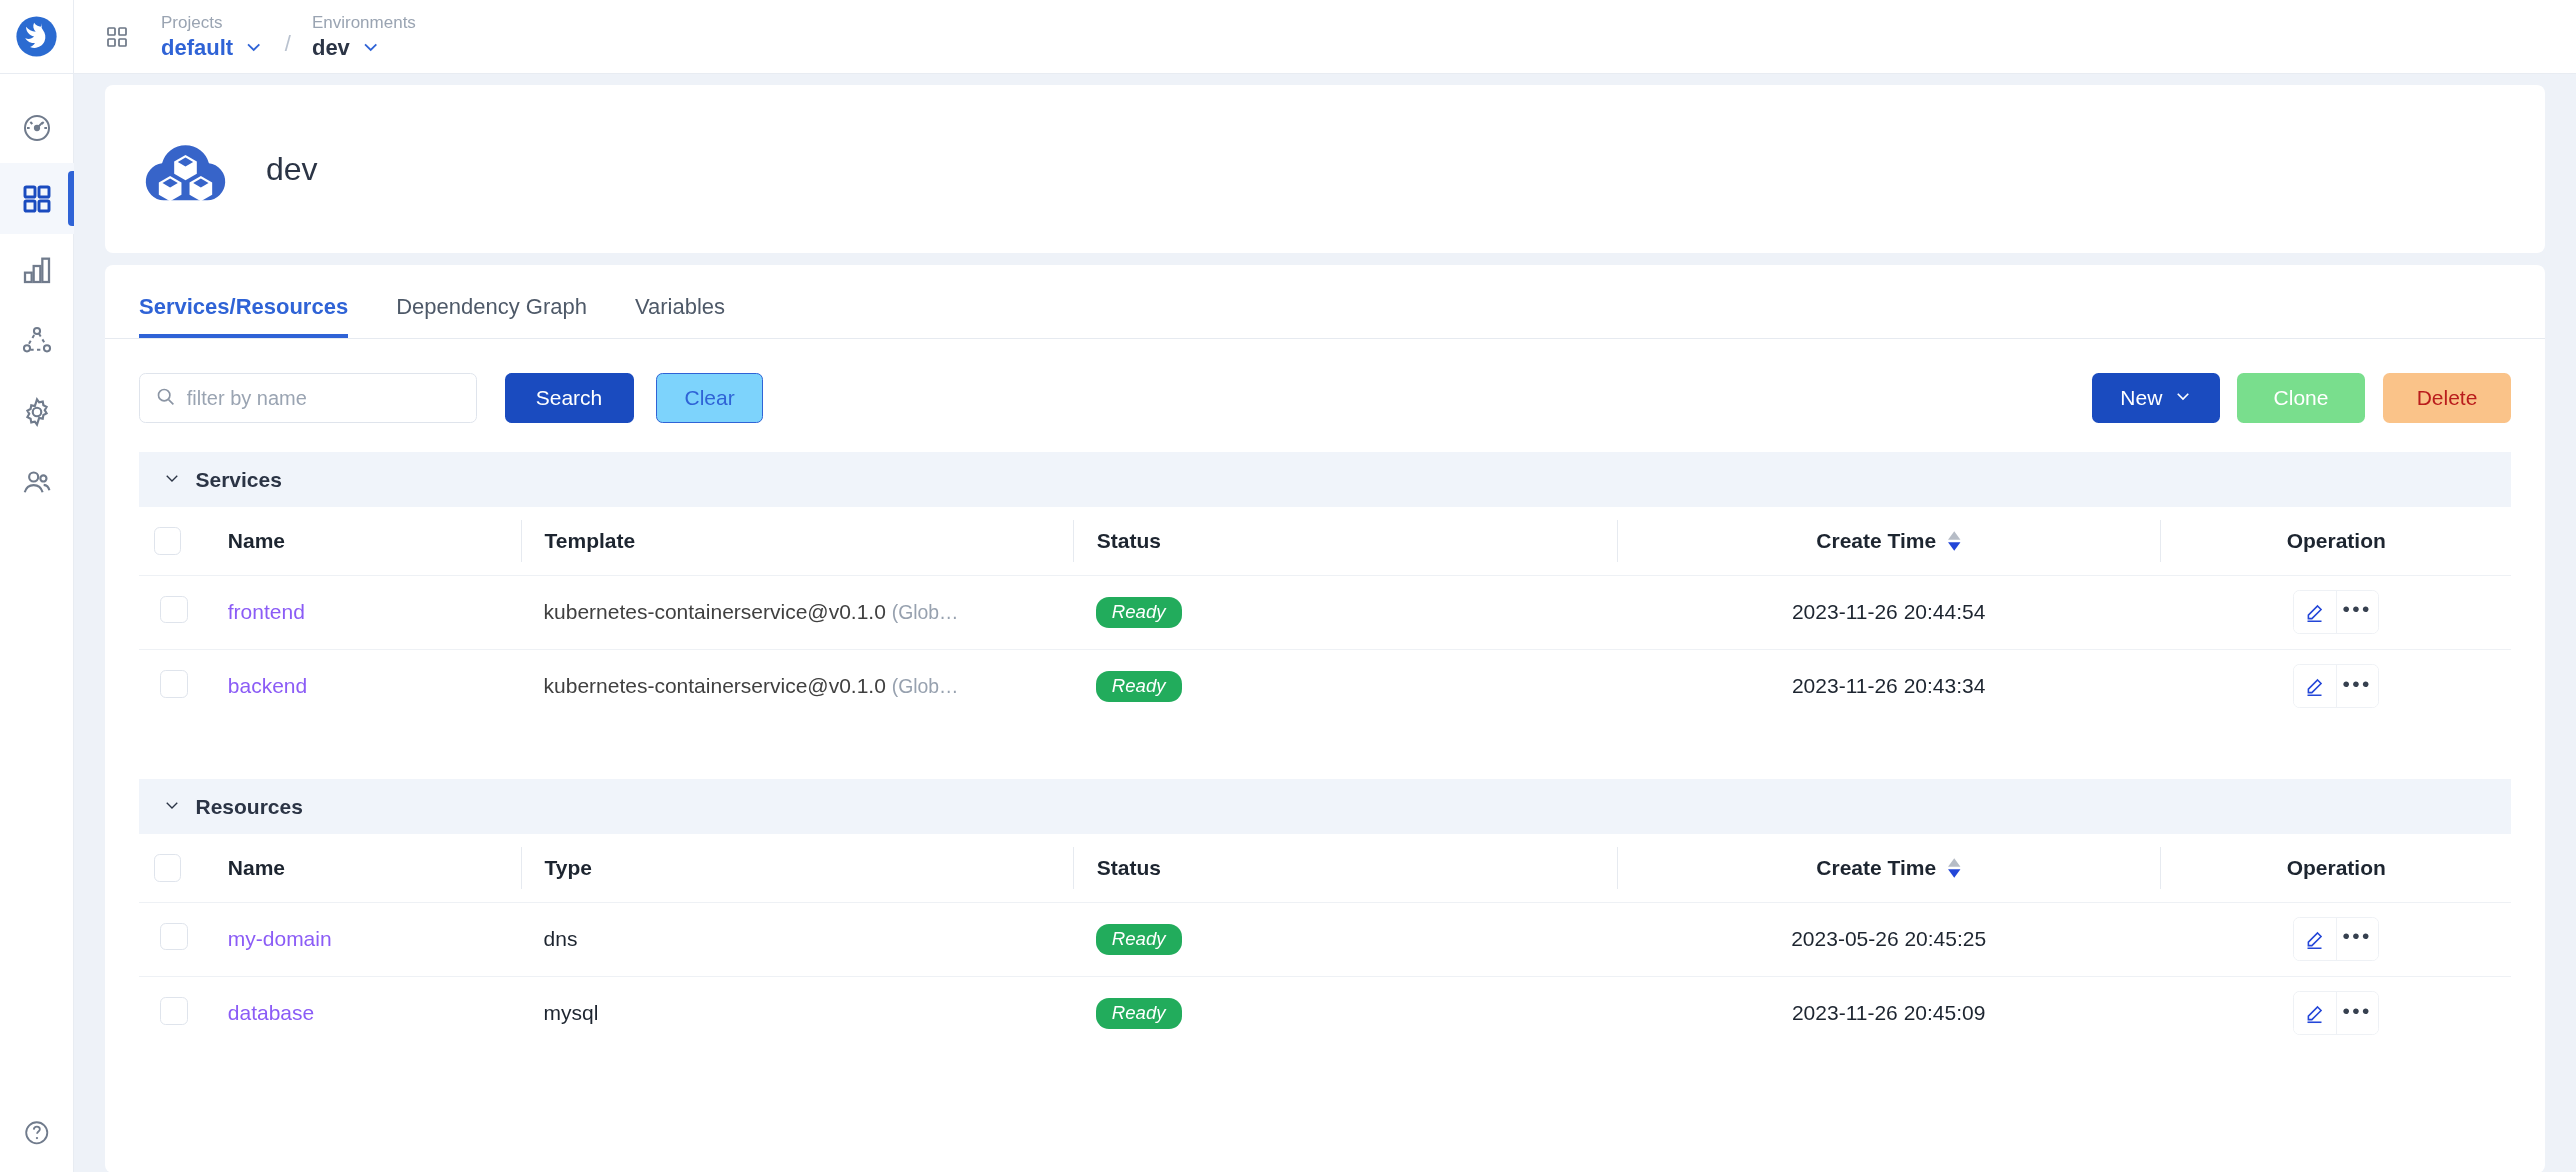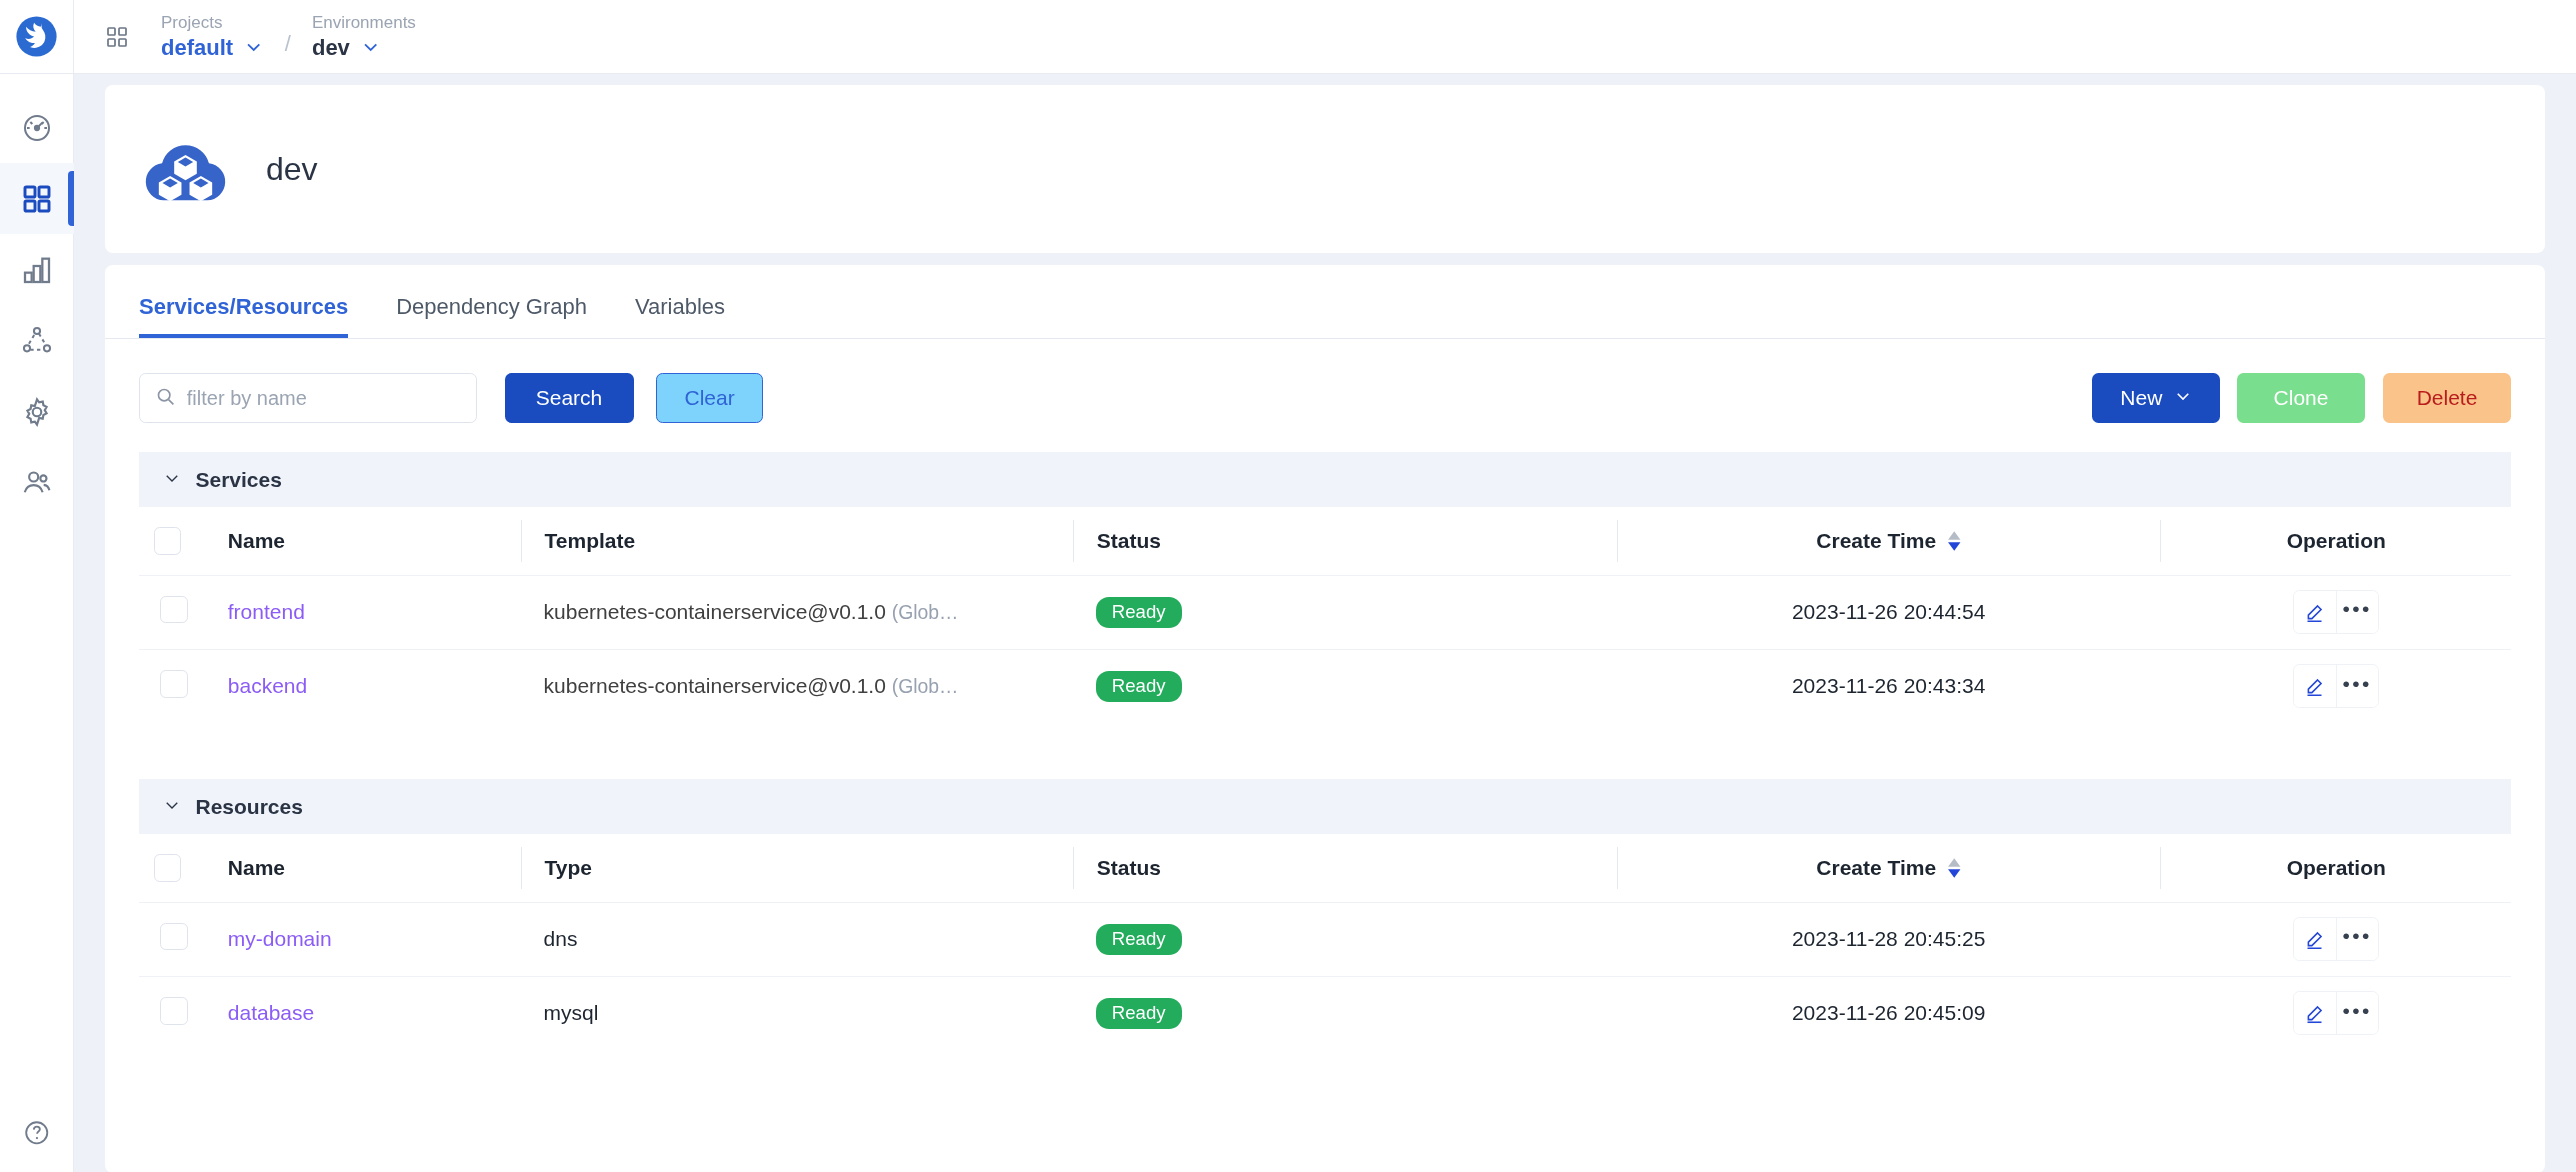--- a/index.html
+++ b/index.html
@@ -115,21 +115,21 @@
   tbody td { height: 74px; font-size: 21px; color: #1d2530; padding: 0 0 0 22.6px;
     border-top: 1.6px solid #eef1f5; vertical-align: middle; }
   tbody tr:first-child td { border-top: 1.6px solid #eef1f5; }
   .c-check { width: 61px; padding-left: 21px; }
   .c-center { text-align: center; padding-left: 0; }
   .link { color: #8b5cf6; text-decoration: none; cursor: pointer; }
   .tmpl-main { color: #404040; }
   .tmpl-sub { color: #97a1af; font-size: 19.4px; }
   .badge { display: inline-flex; align-items: center; justify-content: center;
     background: #22ac5c; color: #fff; font-size: 18.6px; border-radius: 13px;
-    height: 31px; padding: 0 16px; }
+    height: 31px; padding: 0 16px; font-style: italic; }
   .ckbox { width: 27.5px; height: 27.5px; border: 1.6px solid #dfe4ec; border-radius: 5.7px;
     background: #fff; cursor: pointer; display: inline-block; }
   .opgrp { display: inline-flex; border: 1.6px solid #eef1f5; border-radius: 6.5px; overflow: hidden; }
   .opbtn { width: 42px; height: 42px; display: flex; align-items: center; justify-content: center;
     background: #fff; cursor: pointer; }
   .opbtn + .opbtn { border-left: 1.6px solid #eef1f5; }
   .dots { letter-spacing: 2.4px; font-size: 21px; color: #36404f; line-height: 1; margin-top: -6.5px; }
   .sort { display: inline-flex; flex-direction: column; gap: 2.4px; cursor: pointer; }
 </style>
 </head>
@@ -478,21 +478,21 @@
                     </div>
                   </th>
               </tr>
             </thead>
             <tbody>
               <tr>
                 <td class="c-check"><span class="ckbox"></span></td>
                 <td><a class="link">my-domain</a></td>
                 <td>dns</td>
                 <td><span class="badge">Ready</span></td>
-                <td class="c-center">2023-11-28 20:45:25</td>
+                <td class="c-center">2023-05-26 20:45:25</td>
                 <td class="c-center">
                   <span class="opgrp">
                     <span class="opbtn">
                       <svg width="21" height="21" viewBox="0 0 24 24" fill="none" stroke="#2346d8" stroke-width="1.8">
                         <path d="M15.5 4.5l4 4L9 19H5v-4z"></path>
                           <path d="M4 22h16"></path>
                       </svg>
                     </span>
                     <span class="opbtn">
                         <span class="dots">•••</span>

